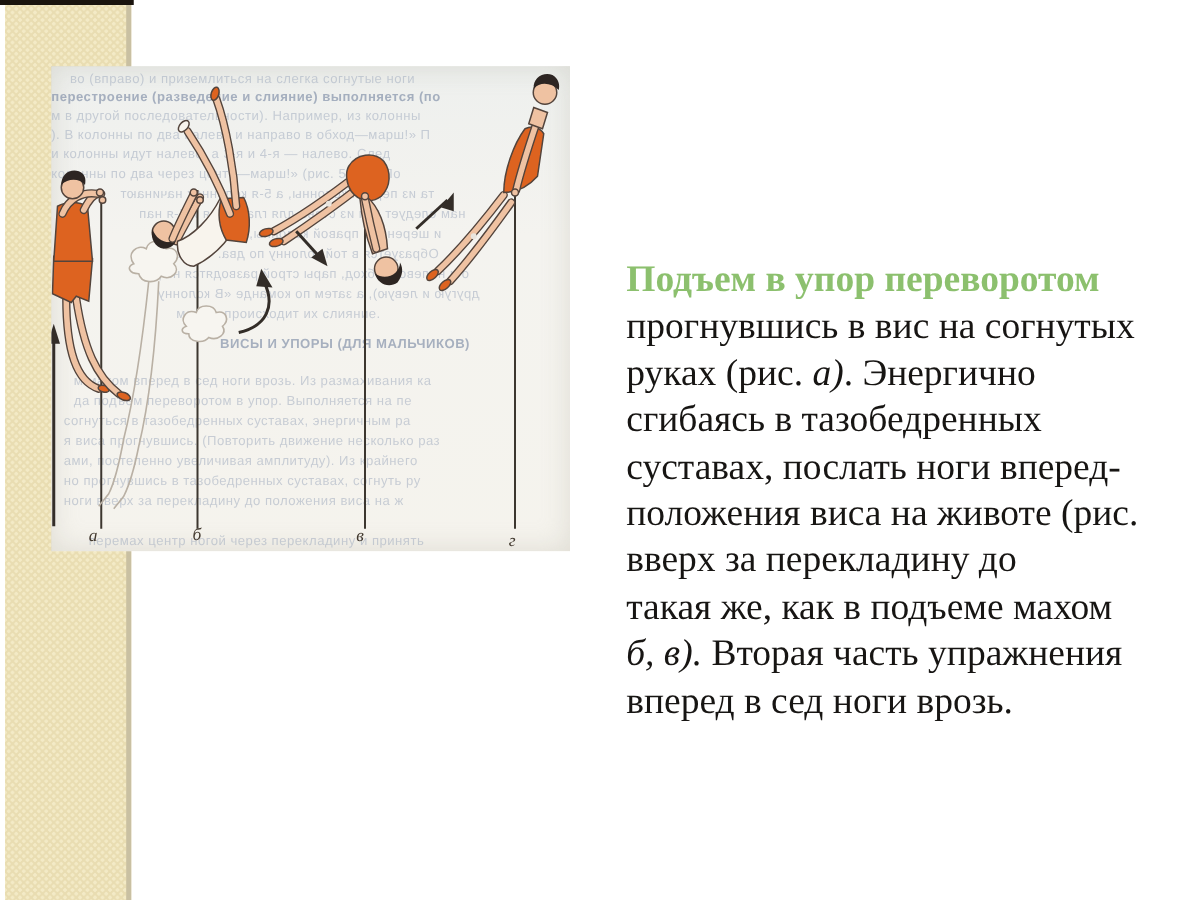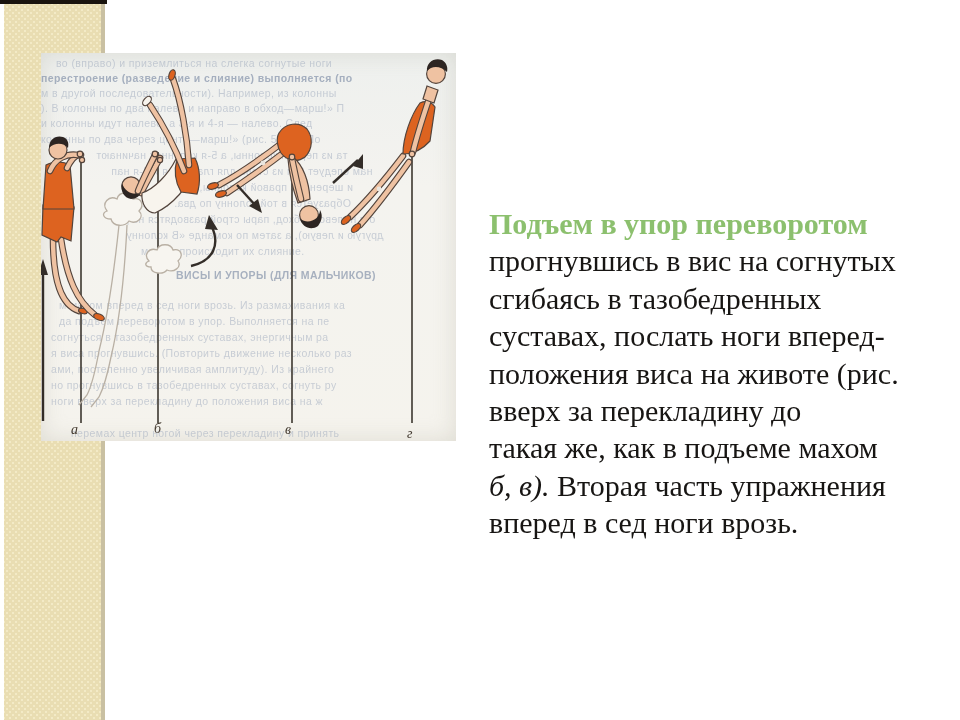--- a/index.html
+++ b/index.html
@@ -34,21 +34,21 @@
   .sk{fill:#efc2a2;stroke:#53443c;stroke-width:1.2;}
   .hr{fill:#2d2522;}
   .gh{fill:#f7f5f0;stroke:#b9b0a4;stroke-width:1.3;}
   .ghl{fill:none;stroke:#b9b0a4;stroke-width:1.3;}
   .ar{fill:none;stroke:#332d28;stroke-width:2.4;}
   .ah{fill:#332d28;}
   .chalk{fill:#e9e5de;}
   
   .desc{position:absolute;left:489px;top:205px;width:465px;z-index:1;
         font-size:30px;line-height:37.4px;color:#171513;}
-  .tline{white-space:pre;}
+  .tline{white-space:pre;margin-left:12px;}
   .green{color:#8cc06e;font-weight:bold;}
   .it{font-style:italic;}
 </style>
 </head>
 <body>
 
 <div id="canvas">
 
   <div class="top-bar"></div>
   <div class="stripe"></div>
@@ -179,20 +179,21 @@
 
     <div class="fig-label lbl-a">а</div>
     <div class="fig-label lbl-b">б</div>
     <div class="fig-label lbl-v">в</div>
     <div class="fig-label lbl-g">г</div>
   </div>
 
   <div class="desc">
       <div class="tline"><span class="green">Подъем в упор переворотом</span></div>
       <div class="tline"><span>прогнувшись в вис на согнутых</span></div>
+      <div class="tline"><span>руках (рис. </span><span class="it">а)</span><span>. Энергично</span></div>
       <div class="tline"><span>сгибаясь в тазобедренных</span></div>
       <div class="tline"><span>суставах, послать ноги вперед-</span></div>
       <div class="tline"><span>положения виса на животе (рис.</span></div>
       <div class="tline"><span>вверх за перекладину до</span></div>
       <div class="tline"><span>такая же, как в подъеме махом</span></div>
       <div class="tline"><span class="it">б, в).</span><span> Вторая часть упражнения</span></div>
       <div class="tline"><span>вперед в сед ноги врозь.</span></div>
     </div>
 
 </div>

